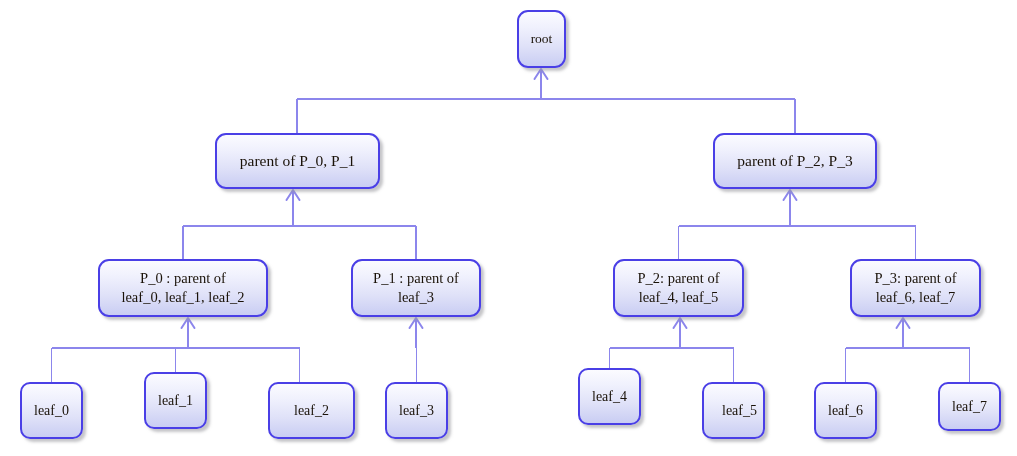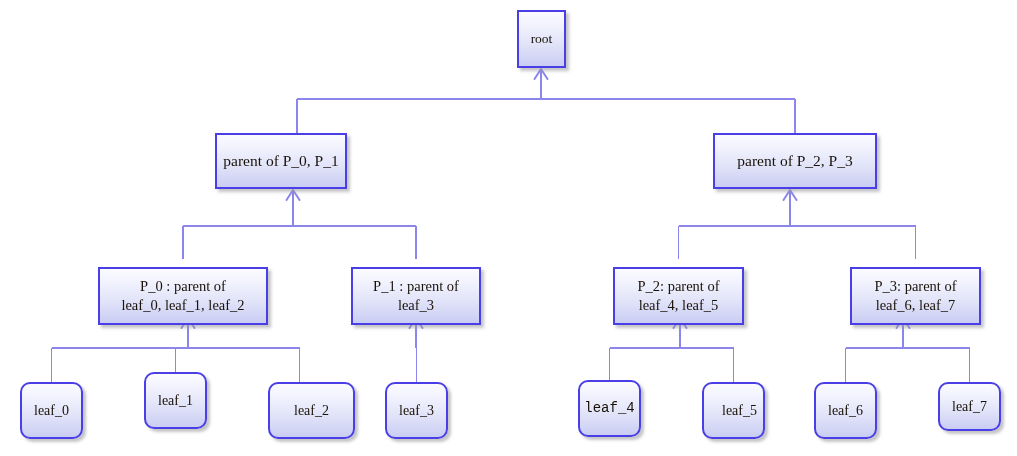--- a/index.html
+++ b/index.html
@@ -27,35 +27,35 @@
     pointer-events: none;
   }
   .node {
     position: absolute;
     box-sizing: border-box;
     display: flex;
     align-items: center;
     justify-content: center;
     text-align: center;
     border: 2.4px solid #4a3fe6;
-    border-radius: 0;
+    border-radius: 11px;
     background: linear-gradient(to bottom, #fbfbff 0%, #f0f1fd 28%, #dfe1f8 64%, #c9cdf3 100%);
     box-shadow: 3px 3px 3px rgba(150,150,155,0.55);
     color: #1a1208;
     line-height: 1.28;
     white-space: pre-line;
     z-index: 2;
   }
   .node .lbl {
     display: block;
     padding: 0 6px;
   }
   .node-root      { font-size: 13.5px; }
   .node-level2    { font-size: 15.5px; }
-  .node-level3    { font-size: 14.5px; margin-top: 8px; }
+  .node-level3    { font-size: 14.5px; }
   .node-leaf      { font-size: 14px; border-radius: 10px; }
 </style>
 </head>
 <body>
 
 <div id="canvas">
   <svg id="edge-layer" viewBox="0 0 1017 456" width="1017" height="456">
       <line x1="541" y1="99" x2="541" y2="71" stroke="#8c86ec" stroke-width="2" shape-rendering="crispEdges"></line>
       <path d="M 534.5 79 L 541 69 L 547.5 79" fill="none" stroke="#8c86ec" stroke-width="2" stroke-linecap="round" stroke-linejoin="round"></path>
       <line x1="297" y1="99" x2="795" y2="99" stroke="#8c86ec" stroke-width="1.6" shape-rendering="crispEdges"></line>
@@ -86,32 +86,32 @@
       <line x1="609.5" y1="348" x2="609.5" y2="382" stroke="#8c86ec" stroke-width="1.6" shape-rendering="crispEdges"></line>
       <line x1="733.5" y1="348" x2="733.5" y2="382" stroke="#8c86ec" stroke-width="1.6" shape-rendering="crispEdges"></line>
       <line x1="903" y1="348" x2="903" y2="320" stroke="#8c86ec" stroke-width="2" shape-rendering="crispEdges"></line>
       <path d="M 896.5 328 L 903 318 L 909.5 328" fill="none" stroke="#8c86ec" stroke-width="2" stroke-linecap="round" stroke-linejoin="round"></path>
       <line x1="845.5" y1="348" x2="969.5" y2="348" stroke="#8c86ec" stroke-width="1.6" shape-rendering="crispEdges"></line>
       <line x1="845.5" y1="348" x2="845.5" y2="382" stroke="#8c86ec" stroke-width="1.6" shape-rendering="crispEdges"></line>
       <line x1="969.5" y1="348" x2="969.5" y2="382" stroke="#8c86ec" stroke-width="1.6" shape-rendering="crispEdges"></line>
     </svg>
   <div id="node-layer">
       <div class="node node-root" style="left: 517px; top: 10px; width: 49px; height: 58px;"><span class="lbl">root</span></div>
-      <div class="node node-level2" style="left: 215px; top: 133px; width: 132px; height: 56px;"><span class="lbl">parent of P_0, P_1</span></div>
+      <div class="node node-level2" style="left: 215px; top: 133px; width: 165px; height: 56px;"><span class="lbl">parent of P_0, P_1</span></div>
       <div class="node node-level2" style="left: 713px; top: 133px; width: 164px; height: 56px;"><span class="lbl">parent of P_2, P_3</span></div>
       <div class="node node-level3" style="left: 98px; top: 259px; width: 170px; height: 58px;"><span class="lbl">P_0 : parent of
 leaf_0, leaf_1, leaf_2</span></div>
       <div class="node node-level3" style="left: 351px; top: 259px; width: 130px; height: 58px;"><span class="lbl">P_1 : parent of
 leaf_3</span></div>
       <div class="node node-level3" style="left: 613px; top: 259px; width: 131px; height: 58px;"><span class="lbl">P_2: parent of
 leaf_4, leaf_5</span></div>
       <div class="node node-level3" style="left: 850px; top: 259px; width: 131px; height: 58px;"><span class="lbl">P_3: parent of
 leaf_6, leaf_7</span></div>
       <div class="node node-leaf" style="left: 20px; top: 382px; width: 63px; height: 57px;"><span class="lbl">leaf_0</span></div>
       <div class="node node-leaf" style="left: 144px; top: 372px; width: 63px; height: 57px;"><span class="lbl">leaf_1</span></div>
       <div class="node node-leaf" style="left: 268px; top: 382px; width: 87px; height: 57px;"><span class="lbl">leaf_2</span></div>
       <div class="node node-leaf" style="left: 385px; top: 382px; width: 63px; height: 57px;"><span class="lbl">leaf_3</span></div>
-      <div class="node node-leaf" style="left: 578px; top: 380px; width: 63px; height: 57px; font-family: Liberation Mono, monospace;"><span class="lbl">leaf_4</span></div>
+      <div class="node node-leaf" style="left: 578px; top: 368px; width: 63px; height: 57px;"><span class="lbl">leaf_4</span></div>
       <div class="node node-leaf" style="left: 702px; top: 382px; width: 63px; height: 57px; justify-content: flex-end;"><span class="lbl">leaf_5</span></div>
       <div class="node node-leaf" style="left: 814px; top: 382px; width: 63px; height: 57px;"><span class="lbl">leaf_6</span></div>
       <div class="node node-leaf" style="left: 938px; top: 382px; width: 63px; height: 49px;"><span class="lbl">leaf_7</span></div>
     </div>
 </div>
 
 </body></html>

